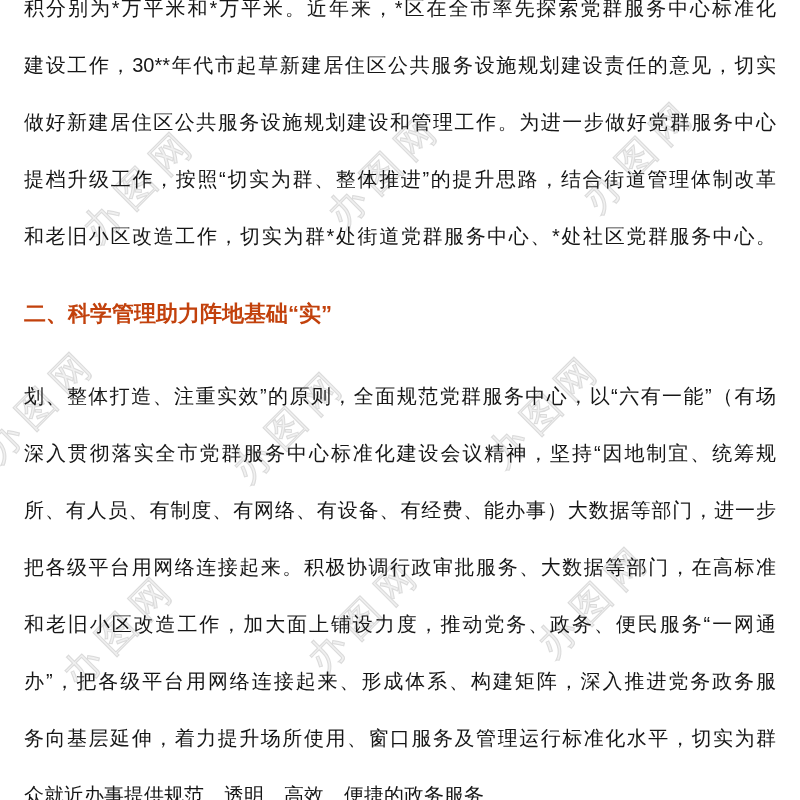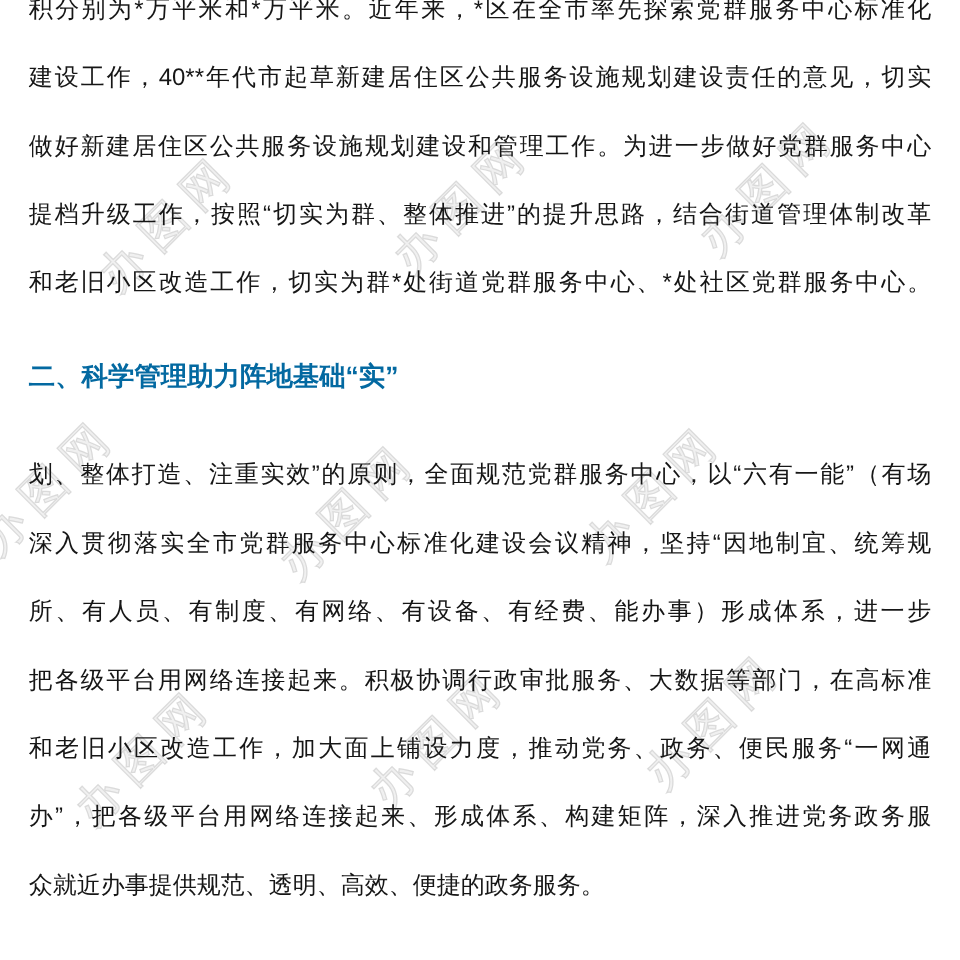--- a/index.html
+++ b/index.html
@@ -63,21 +63,21 @@
     text-align-last: left;
   }
   .heading {
     font-size: 22px;
     font-weight: 700;
     line-height: 57px;
     height: 57px;
     margin: 20px 0 26px 0;
     text-align: left;
     white-space: nowrap;
-    color: #0369a1;
+    color: #c2410c;
   }
 </style>
 </head>
 <body>
 
 <div class="page">
 
   <div class="watermark-layer">
     <span class="wm wm1">办图网</span>
     <span class="wm wm2">办图网</span>
@@ -85,29 +85,30 @@
     <span class="wm wm4">办图网</span>
     <span class="wm wm5">办图网</span>
     <span class="wm wm6">办图网</span>
     <span class="wm wm7">办图网</span>
     <span class="wm wm8">办图网</span>
     <span class="wm wm9">办图网</span>
   </div>
 
   <div class="doc">
     <div class="line">积分别为*万平米和*万平米。近年来，*区在全市率先探索党群服务中心标准化</div>
-    <div class="line">建设工作，40**年代市起草新建居住区公共服务设施规划建设责任的意见，切实</div>
+    <div class="line">建设工作，30**年代市起草新建居住区公共服务设施规划建设责任的意见，切实</div>
     <div class="line">做好新建居住区公共服务设施规划建设和管理工作。为进一步做好党群服务中心</div>
     <div class="line">提档升级工作，按照“切实为群、整体推进”的提升思路，结合街道管理体制改革</div>
     <div class="line">和老旧小区改造工作，切实为群*处街道党群服务中心、*处社区党群服务中心。</div>
 
     <h2 class="heading">二、科学管理助力阵地基础“实”</h2>
 
     <div class="line">划、整体打造、注重实效”的原则，全面规范党群服务中心，以“六有一能”（有场</div>
     <div class="line">深入贯彻落实全市党群服务中心标准化建设会议精神，坚持“因地制宜、统筹规</div>
-    <div class="line">所、有人员、有制度、有网络、有设备、有经费、能办事）形成体系，进一步</div>
+    <div class="line">所、有人员、有制度、有网络、有设备、有经费、能办事）大数据等部门，进一步</div>
     <div class="line">把各级平台用网络连接起来。积极协调行政审批服务、大数据等部门，在高标准</div>
     <div class="line">和老旧小区改造工作，加大面上铺设力度，推动党务、政务、便民服务“一网通</div>
     <div class="line">办”，把各级平台用网络连接起来、形成体系、构建矩阵，深入推进党务政务服</div>
+    <div class="line">务向基层延伸，着力提升场所使用、窗口服务及管理运行标准化水平，切实为群</div>
     <div class="line last-line">众就近办事提供规范、透明、高效、便捷的政务服务。</div>
   </div>
 
 </div>
 
 </body></html>

